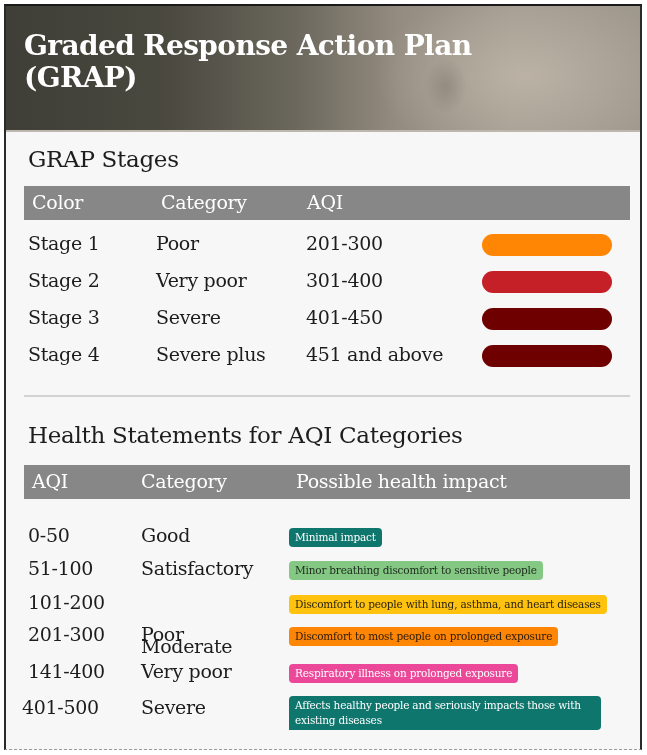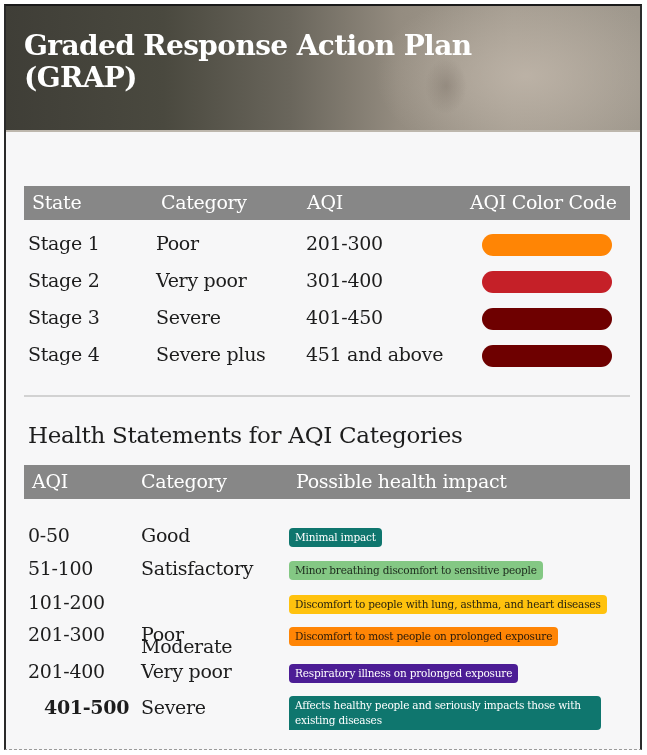--- a/index.html
+++ b/index.html
@@ -54,26 +54,26 @@
   .pill.wrap { white-space: normal; width: 300px; border-radius: 4px 4px 4px 0; }
 </style>
 </head>
 <body>
 
 <div class="frame">
   <div class="hero">
     <div class="hero-title">Graded Response Action Plan (GRAP)</div>
   </div>
 
+  <div class="section-title" style="top:140px;">GRAP Stages</div>
 
   <div class="thead" style="top:180px;">
-    <span style="left:8px;">State</span>
+    <span style="left:8px;">Color</span>
     <span style="left:137px;">Category</span>
     <span style="left:283px;">AQI</span>
-    <span style="left:446px;">AQI Color Code</span>
   </div>
 
   <div>
     <div class="row" style="top:226px;">
       <span class="c" style="left:22px;text-align:center;">Stage 1</span>
       <span class="c" style="left:150px;">Poor</span>
       <span class="c" style="left:300px;">201-300</span>
       <div class="swatch" style="background:#ff8505;"></div>
     </div>
     <div class="row" style="top:263px;">
@@ -121,23 +121,23 @@
       <span class="c" style="left:22px;">101-200</span>
       <span class="c" style="left:135px;margin-top:44px;">Moderate</span>
       <span class="pill" style="background:#ffc20e;color:#2a2410;">Discomfort to people with lung, asthma, and heart diseases</span>
     </div>
     <div class="hrow" style="top:617px;">
       <span class="c" style="left:22px;">201-300</span>
       <span class="c" style="left:135px;">Poor</span>
       <span class="pill" style="background:#ff8505;color:#2a1a0a;">Discomfort to most people on prolonged exposure</span>
     </div>
     <div class="hrow" style="top:654px;">
-      <span class="c" style="left:22px;">201-400</span>
+      <span class="c" style="left:22px;">141-400</span>
       <span class="c" style="left:135px;">Very poor</span>
-      <span class="pill" style="background:#4c1d95;color:#ffffff;text-align:center;">Respiratory illness on prolonged exposure</span>
+      <span class="pill" style="background:#ec4899;color:#ffffff;text-align:center;">Respiratory illness on prolonged exposure</span>
     </div>
     <div class="hrow" style="top:690px;">
-      <span class="c" style="left:38px;font-weight:bold;">401-500</span>
+      <span class="c" style="left:16px;">401-500</span>
       <span class="c" style="left:135px;">Severe</span>
       <span class="pill wrap" style="background:#0f766e;color:#ffffff;top:0px;">Affects healthy people and seriously impacts those with existing diseases</span>
     </div>
   </div>
 </div>
 
 </body></html>

